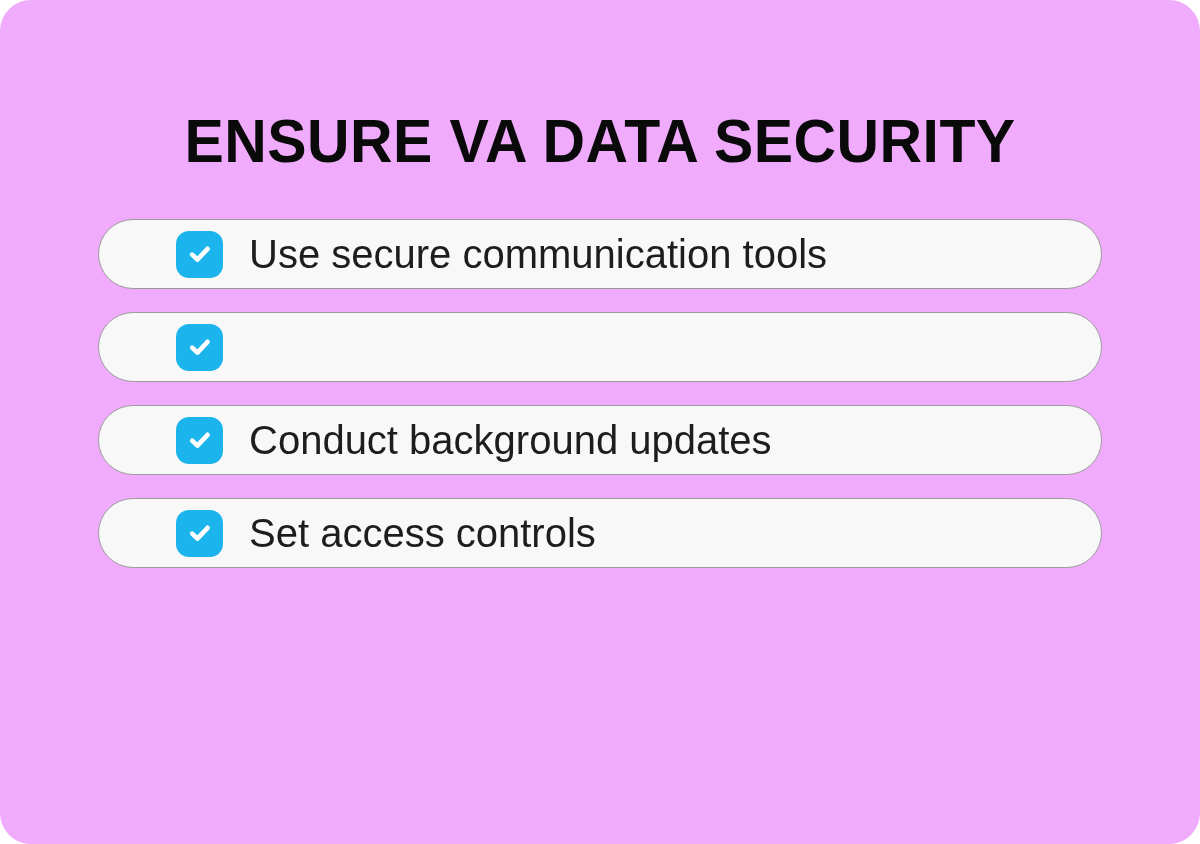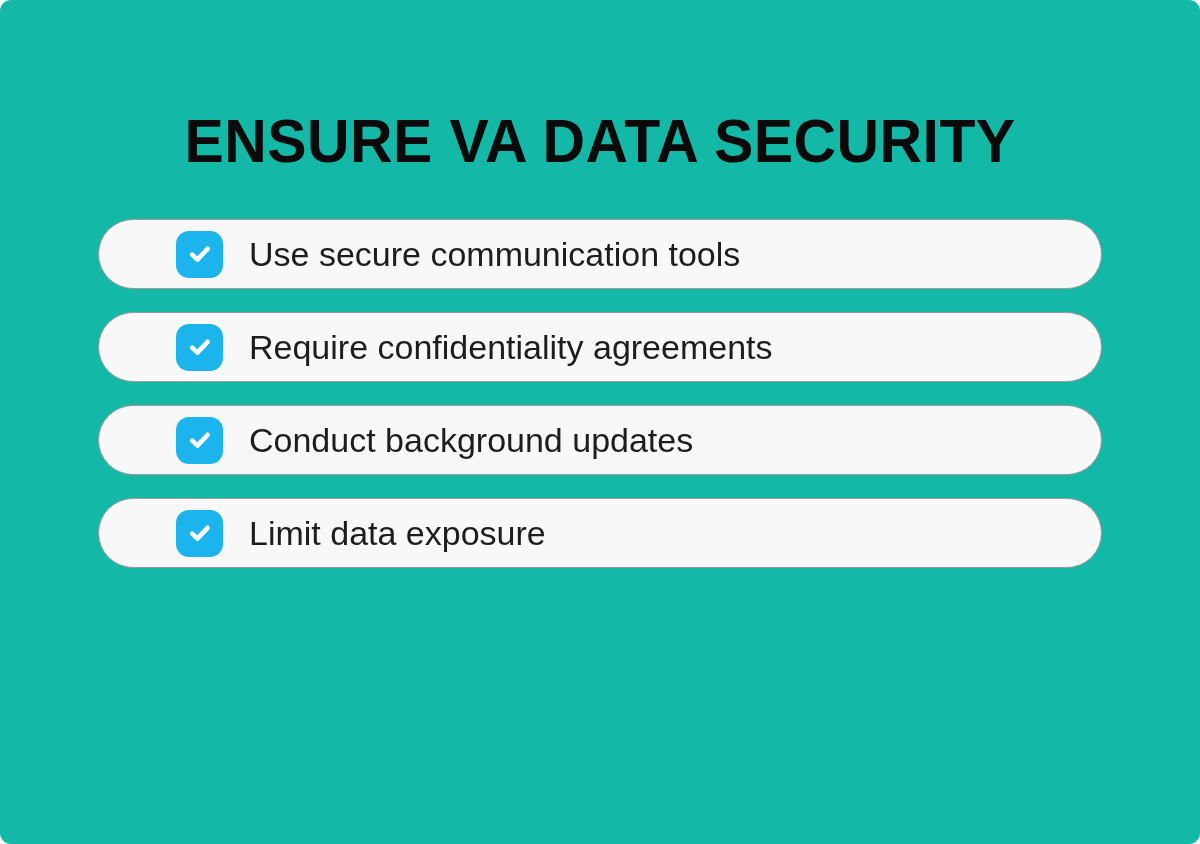--- a/index.html
+++ b/index.html
@@ -14,22 +14,22 @@
     overflow: hidden;
   }
 
   .card {
     position: absolute;
     left: 0;
     top: 0;
     width: 1200px;
     height: 844px;
     box-sizing: border-box;
-    background: #14b8a6;
-    border-radius: 11px;
+    background: #f0abfc;
+    border-radius: 31px;
     display: flex;
     flex-direction: column;
     align-items: center;
   }
 
   .card-title {
     margin: 0;
     padding: 0;
     color: #0a0a0a;
     font-family: "Liberation Sans Narrow", "Liberation Sans", sans-serif;
@@ -84,21 +84,21 @@
     display: block;
     width: 30px;
     height: 30px;
   }
 
   .item-label {
     margin-left: 26px;
     color: #1d1d1d;
     font-family: "Liberation Sans", sans-serif;
     font-weight: 400;
-    font-size: 34px;
+    font-size: 40px;
     line-height: 1;
     white-space: nowrap;
   }
 </style>
 </head>
 <body>
 
 <div class="card">
 
   <h1 class="card-title">ENSURE VA DATA SECURITY</h1>
@@ -113,37 +113,36 @@
       </span>
       <span class="item-label">Use secure communication tools</span>
     </li>
 
     <li class="checklist-item">
       <span class="check-box">
         <svg viewBox="0 0 30 30" aria-hidden="true">
           <path d="M7.2 15.6 L12.4 20.6 L22.6 9.8" fill="none" stroke="#ffffff" stroke-width="4.6" stroke-linecap="round" stroke-linejoin="round"></path>
         </svg>
       </span>
-      <span class="item-label">Require confidentiality agreements</span>
     </li>
 
     <li class="checklist-item">
       <span class="check-box">
         <svg viewBox="0 0 30 30" aria-hidden="true">
           <path d="M7.2 15.6 L12.4 20.6 L22.6 9.8" fill="none" stroke="#ffffff" stroke-width="4.6" stroke-linecap="round" stroke-linejoin="round"></path>
         </svg>
       </span>
       <span class="item-label">Conduct background updates</span>
     </li>
 
-
-
     <li class="checklist-item">
       <span class="check-box">
         <svg viewBox="0 0 30 30" aria-hidden="true">
           <path d="M7.2 15.6 L12.4 20.6 L22.6 9.8" fill="none" stroke="#ffffff" stroke-width="4.6" stroke-linecap="round" stroke-linejoin="round"></path>
         </svg>
       </span>
-      <span class="item-label">Limit data exposure</span>
+      <span class="item-label">Set access controls</span>
     </li>
+
+
 
   </ul>
 </div>
 
 </body></html>

